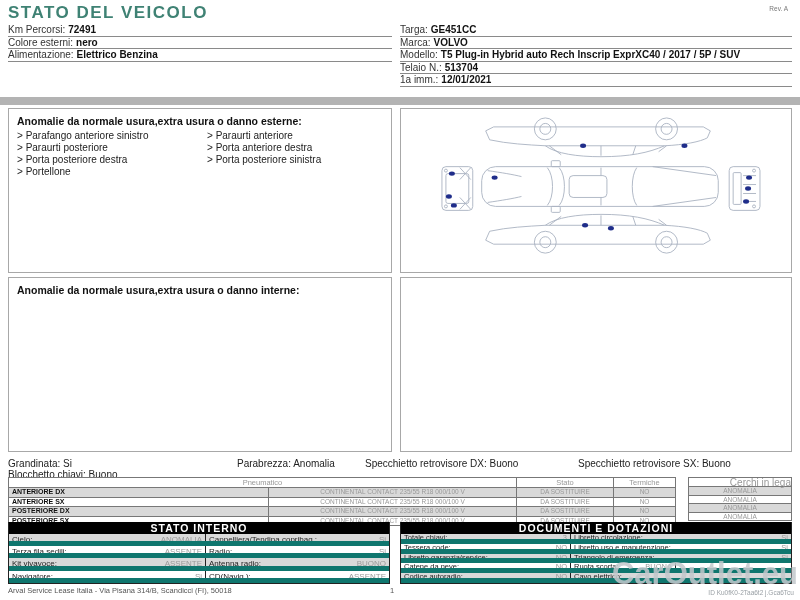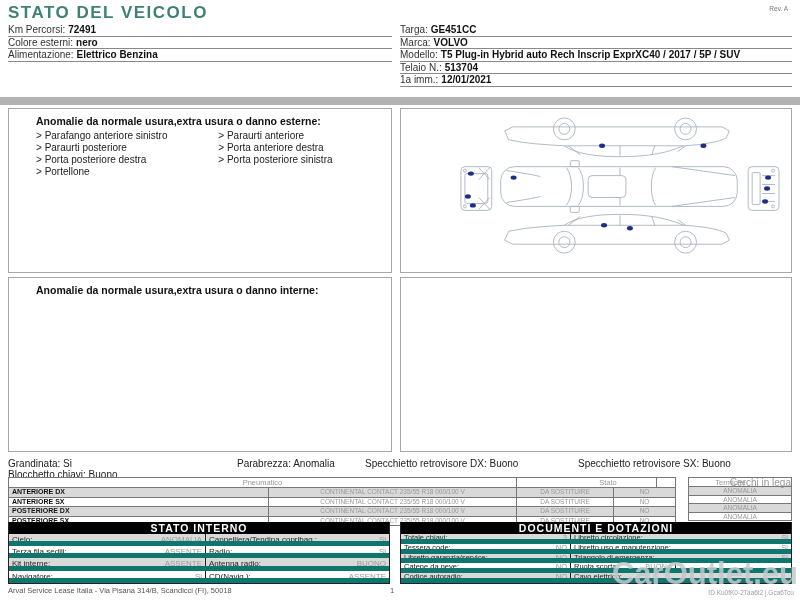--- a/index.html
+++ b/index.html
@@ -11,21 +11,21 @@
 
   .info-block { position:absolute; top:24px; font-size:10px; }
   .info-left  { left:8px;   width:384px; }
   .info-right { left:400px; width:392px; }
   .info-row { border-bottom:1px solid #8a8a8a; line-height:11.5px; padding-bottom:0px; }
   .info-row .lbl { color:#333; }
   .info-row .val { font-weight:bold; color:#111; margin-left:3px; }
 
   .gray-bar { position:absolute; left:0; top:97px; width:800px; height:8px; background:#b3b3b3; }
 
-  .sec-box { position:absolute; border:1px solid #a8a8a8; background:#fff;padding-left:19px; }
+  .sec-box { position:absolute; border:1px solid #a8a8a8; background:#fff; }
   .box-ext   { left:8px;   top:108px; width:384px; height:165px; }
   .box-car   { left:400px; top:108px; width:392px; height:165px; }
   .box-int   { left:8px;   top:277px; width:384px; height:175px; }
   .box-blank { left:400px; top:277px; width:392px; height:175px; }
   .sec-title { font-size:10.5px; font-weight:bold; color:#111; margin:6px 8px 3px 8px; }
 
   .anom-cols { display:flex; margin-left:8px; font-size:10px; line-height:12px; color:#222; }
   .anom-col1 { width:190px; }
   .anom-col2 { width:180px; }
   .anom-item::before { content:"> "; }
@@ -37,21 +37,21 @@
   .sum-item { position:absolute; white-space:nowrap; }
   .sum-0 { left:8px; top:0; }
   .sum-1 { left:237px; top:0; }
   .sum-2 { left:365px; top:0; }
   .sum-3 { left:578px; top:0; }
   .sum-line2 { position:absolute; left:8px; top:11px; }
 
   
   .tyre-table { position:absolute; left:8px; top:477px; width:668px; border:1px solid #777; border-bottom:none; font-size:6.5px; }
   .tyre-hrow, .tyre-row { display:grid; grid-template-columns:260px 248px 97px 61px; border-bottom:1px solid #777; }
-  .tyre-hrow { grid-template-columns:508px 97px 61px;gap:43px; }
+  .tyre-hrow { grid-template-columns:508px 97px 61px; }
   .tyre-table .th { color:#999; font-size:7.5px; text-align:center; border-right:1px solid #777; line-height:9px; height:9px; overflow:hidden; }
   .tyre-table .th:last-child { border-right:none; }
   .tyre-row > div { border-right:1px solid #777; line-height:8.5px; height:8.5px; overflow:hidden; }
   .tyre-row > div:last-child { border-right:none; }
   .tyre-row .pos { font-weight:bold; font-size:7px; color:#111; padding-left:3px; }
   .tyre-row .spec, .tyre-row .val { color:#999; text-align:center; }
   .alt { background:#d9d9d9; }
 
   .cerchi-box { position:absolute; left:688px; top:477px; width:104px; border:1px solid #777; border-bottom:none; }
   .cerchi-box .th { color:#999; font-size:10px; text-align:right; line-height:9px; height:9px; border-bottom:1px solid #777; }
@@ -252,21 +252,21 @@
           <span class="lbl">Terza fila sedili:</span>
           <span class="val">ASSENTE</span>
         </div>
       <div class="pair right">
           <span class="lbl">Radio:</span>
           <span class="val">Si</span>
         </div>
     </div>
     <div class="brow alt">
       <div class="pair left">
-          <span class="lbl">Kit interne:</span>
+          <span class="lbl">Kit vivavoce:</span>
           <span class="val">ASSENTE</span>
         </div>
       <div class="pair right">
           <span class="lbl">Antenna radio:</span>
           <span class="val">BUONO</span>
         </div>
     </div>
     <div class="brow">
       <div class="pair left">
           <span class="lbl">Navigatore:</span>

